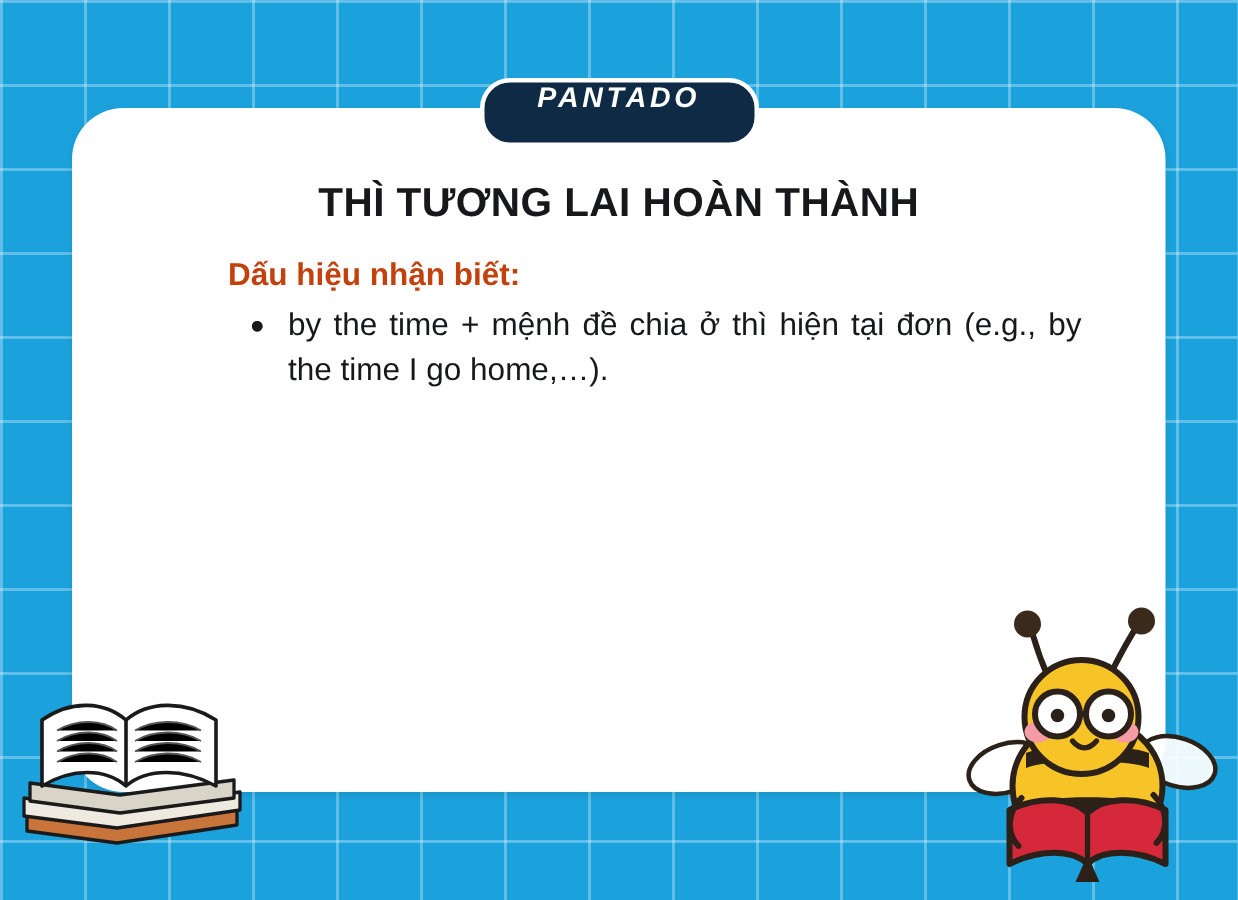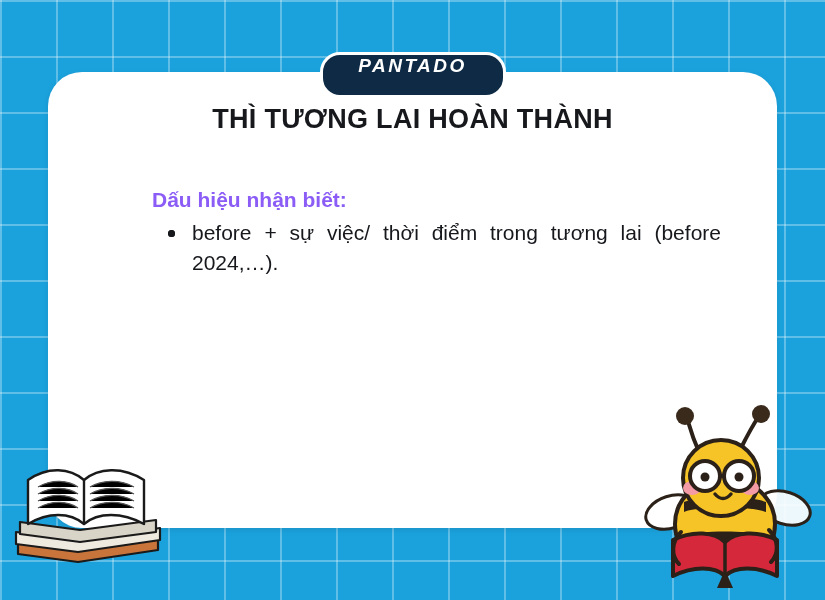--- a/index.html
+++ b/index.html
@@ -55,42 +55,42 @@
   .brand-text {
     color: #ffffff;
     font-size: 19px;
     font-weight: bold;
     font-style: italic;
     letter-spacing: 2.5px;
   }
 
   .title {
     position: absolute;
-    top: 32px;
+    top: 48px;
     left: 0;
     width: 100%;
     text-align: center;
     font-size: 27px;
     font-weight: bold;
     color: #16181c;
     letter-spacing: 0.3px;
   }
 
   .body-wrap {
     position: absolute;
     left: 58px;
     top: 100px;
     right: 46px;
   }
 
   .subhead {
     font-size: 21px;
     font-weight: bold;
-    color: #8b5cf6;
-    margin: 16px 0 6px 46px;
+    color: #c2410c;
+    margin: 0 0 6px 46px;
   }
 
   ul.points {
     list-style: none;
     margin: 0;
     padding: 0 0 0 86px;
   }
   ul.points li {
     position: relative;
     font-size: 21px;
@@ -141,21 +141,21 @@
 
     <div class="body-wrap">
       <div class="subhead">Dấu hiệu nhận biết:</div>
 
       <ul class="points">
         <li>
           <span class="bullet"></span>
         </li>
         <li>
           <span class="bullet"></span>
-          <span>before + sự việc/ thời điểm trong tương lai (before 2024,…).</span>
+          <span>by the time + mệnh đề chia ở thì hiện tại đơn (e.g., by the time I go home,…).</span>
         </li>
       </ul>
     </div>
   </div>
 
   <div class="brand-pill">
     <span class="brand-text">PANTADO</span>
   </div>
 
   <svg class="books" viewBox="0 0 160 110">

